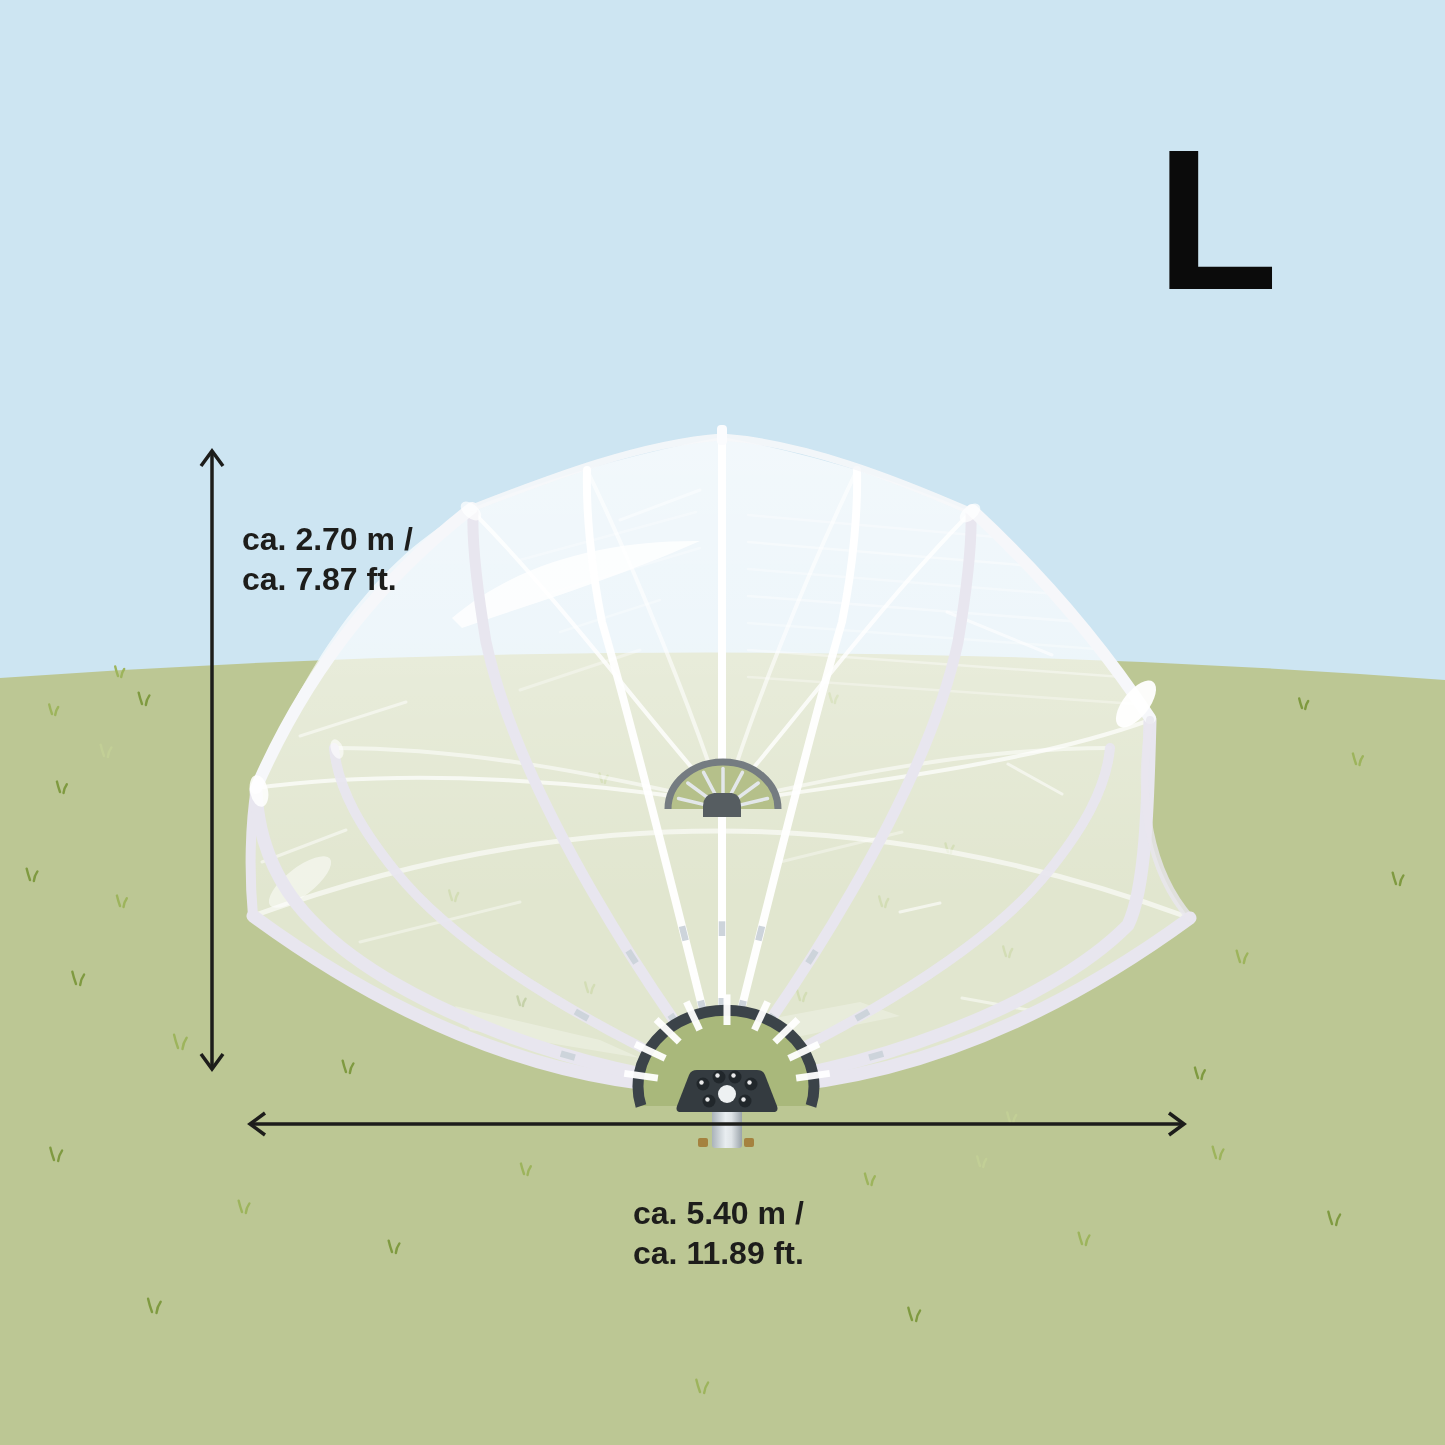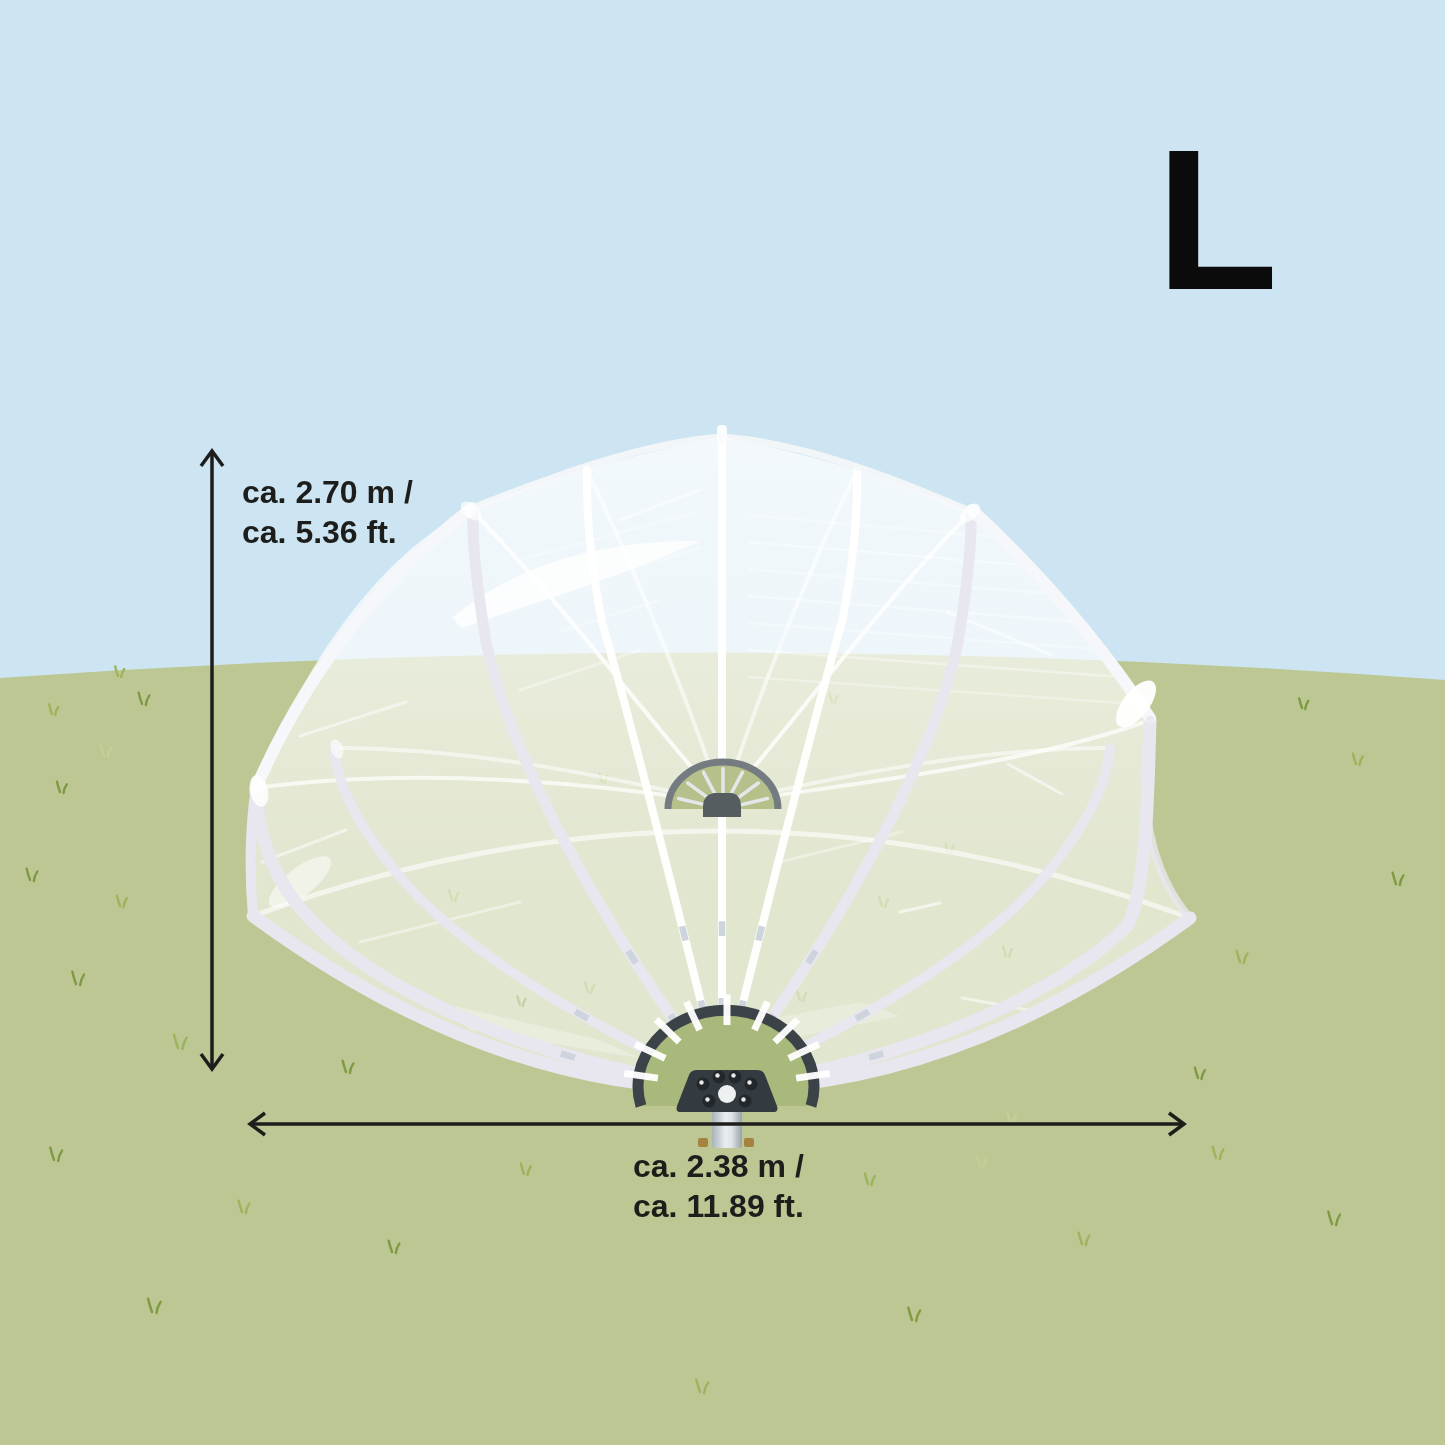--- a/index.html
+++ b/index.html
@@ -1,19 +1,19 @@
 <!DOCTYPE html>
 <html style="--sky: #cde5f2; --grass: #bcc794; --grass_inner_fan: #a9b87b; --grass_far_fan: #b5c08a; --film: #ffffff; --band_light: #e8e6ef; --band_white: #f6f7fa; --frame_dark: #3b4349; --plate_dark: #343b40; --bolt_dark: #21272b; --metal_silver: #cdd4db; --far_arc_gray: #757c81; --far_hub_gray: #565d61; --cylinder_light: #e8edf0; --cylinder_shade: #aab3ba; --tab_brass: #a5823f; --tuft_dark: #7f9a40; --tuft_mid: #9db45c; --tuft_light: #c2cf96; --dimension_line: #1d1d1b; --text: #1d1d1b; --letter: #0b0b0b;"><head>
 <meta charset="utf-8">
 <style>
   html,body{margin:0;padding:0;}
   body{width:1445px;height:1445px;overflow:hidden;font-family:"Liberation Sans",sans-serif;}
   .stage{position:relative;width:1445px;height:1445px;background:var(--sky);}
   svg{position:absolute;left:0;top:0;}
-  .dim-label{position:absolute;font-weight:700;font-size:32px;line-height:40px;color:var(--text);white-space:nowrap;}
+  .dim-label{position:absolute;font-weight:700;font-size:32px;line-height:40px;color:var(--text);white-space:nowrap;margin-top:47px;}
   #height-label{left:242px;top:472px;}
   #width-label{left:633px;top:1146px;}
   #size-letter{position:absolute;left:1156px;top:120px;font-weight:700;font-size:200px;line-height:200px;color:var(--letter);}
 </style>
 </head>
 <body>
 
 <div class="stage">
 
 <svg width="1445" height="1445" viewBox="0 0 1445 1445">
@@ -232,23 +232,23 @@
 
   <g fill="none" style="stroke:var(--dimension_line)" stroke-width="3.5">
     <path d="M250,1124 L1184,1124"></path>
     <path d="M265,1113 L250,1124 L265,1135"></path>
     <path d="M1169,1113 L1184,1124 L1169,1135"></path>
   </g>
 </svg>
 
 <div class="dim-label" id="height-label">
   <div>ca. 2.70 m /</div>
-  <div>ca. 5.36 ft.</div>
+  <div>ca. 7.87 ft.</div>
 </div>
 
 <div class="dim-label" id="width-label">
-  <div>ca. 2.38 m /</div>
+  <div>ca. 5.40 m /</div>
   <div>ca. 11.89 ft.</div>
 </div>
 
 <div id="size-letter">L</div>
 
 </div>
 
 </body></html>

